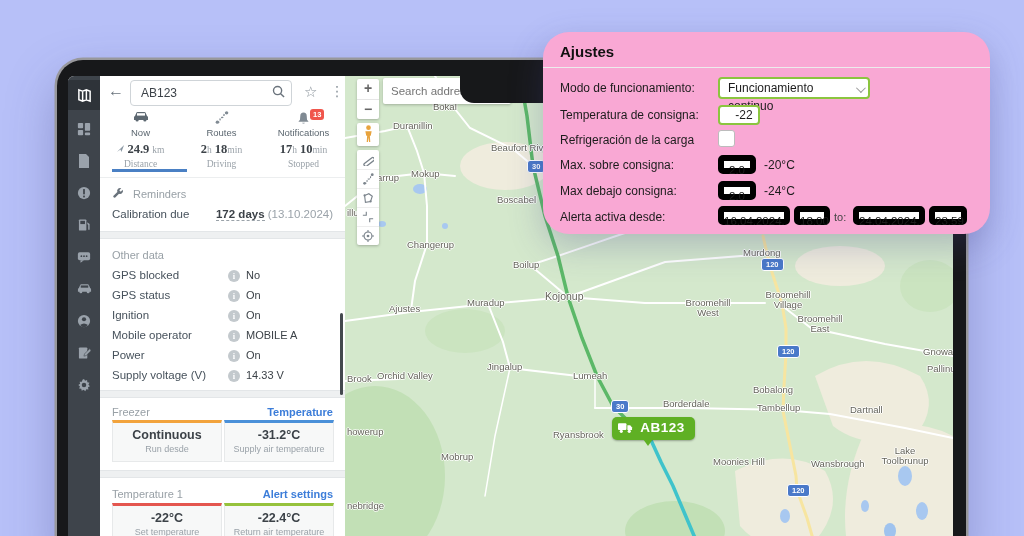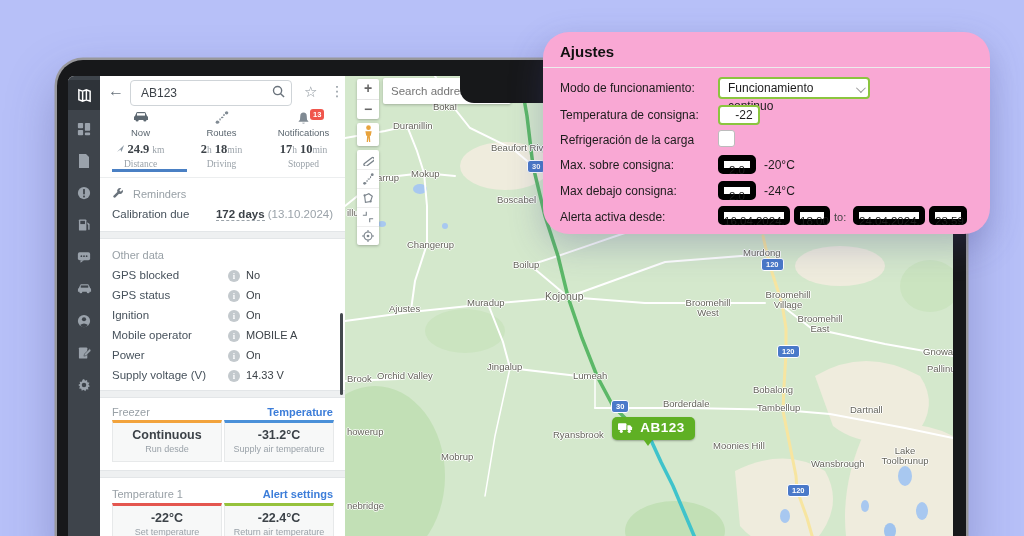--- a/index.html
+++ b/index.html
@@ -428,21 +428,21 @@
       <div class="map-label" style="left:398px;top:171px;">Murdong</div>
       <div class="map-label two" style="left:410px;top:214px;width:66px;">Broomehill Village</div>
       <div class="map-label two" style="left:442px;top:238px;width:66px;">Broomehill East</div>
       <div class="map-label" style="left:578px;top:270px;">Gnowangerup</div>
       <div class="map-label" style="left:582px;top:287px;">Pallinup</div>
       <div class="map-label" style="left:408px;top:308px;">Bobalong</div>
       <div class="map-label" style="left:412px;top:326px;">Tambellup</div>
       <div class="map-label" style="left:468px;top:328px;padding-left:37px;">Dartnall</div>
       <div class="map-label" style="left:318px;top:322px;">Borderdale</div>
       <div class="map-label" style="left:208px;top:353px;">Ryansbrook</div>
-      <div class="map-label" style="left:368px;top:364px;">Moonies Hill</div>
+      <div class="map-label" style="left:368px;top:380px;">Moonies Hill</div>
       <div class="map-label" style="left:96px;top:375px;">Mobrup</div>
       <div class="map-label" style="left:32px;top:294px;">Orchid Valley</div>
       <div class="map-label" style="left:2px;top:297px;">Brook</div>
       <div class="map-label" style="left:2px;top:350px;">howerup</div>
       <div class="map-label" style="left:2px;top:424px;">nebridge</div>
       <div class="map-label" style="left:142px;top:285px;">Jingalup</div>
       <div class="map-label" style="left:228px;top:294px;">Lumeah</div>
       <div class="map-label two" style="left:528px;top:370px;width:64px;">Lake Toolbrunup</div>
       <div class="map-label" style="left:466px;top:382px;">Wansbrough</div>
 

